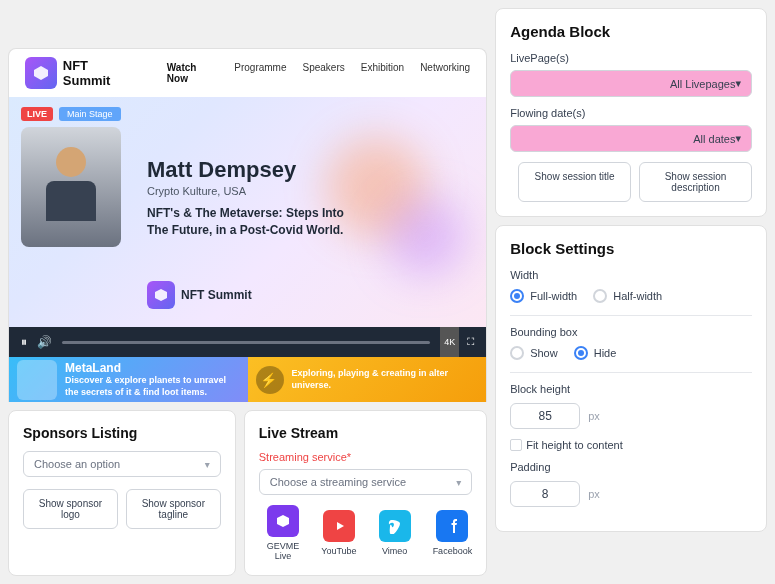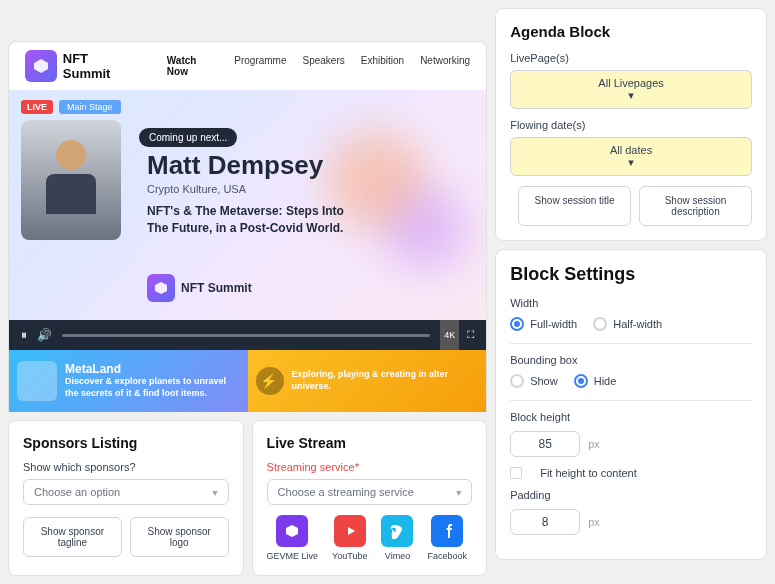--- a/index.html
+++ b/index.html
@@ -148,21 +148,21 @@
       background: #374151;
       border-radius: 8px 8px 0 0;
       margin: 0 auto;
     }
     .speaker-info {
       position: absolute;
       top: 60px;
       left: 138px;
     }
     .speaker-name {
-      font-size: 26px;
+      font-size: 22px;
       font-weight: 800;
       color: #1f2937;
       line-height: 1.2;
     }
     .speaker-org {
       font-size: 11px;
       color: #4b5563;
       margin-top: 2px;
     }
     .speaker-talk {
@@ -253,21 +253,21 @@
       color: white;
       font-size: 10px;
       display: flex;
       align-items: center;
       gap: 8px;
     }
 
     
     .banner-ads {
       display: flex;
-      height: 62px;
+      height: 45px;
       border-left: 1px solid #e0e0e0;
       border-right: 1px solid #e0e0e0;
     }
     .banner-left {
       flex: 1;
       background: linear-gradient(135deg, #38bdf8, #818cf8);
       display: flex;
       align-items: center;
       padding: 8px;
       gap: 8px;
@@ -387,20 +387,21 @@
       gap: 14px;
       margin-top: 10px;
       align-items: center;
     }
     .stream-icon-item {
       display: flex;
       flex-direction: column;
       align-items: center;
       gap: 4px;
       cursor: pointer;
+      margin-left: 8px;
     }
     .stream-icon-circle {
       width: 32px;
       height: 32px;
       border-radius: 6px;
       display: flex;
       align-items: center;
       justify-content: center;
       font-size: 16px;
     }
@@ -437,25 +438,24 @@
     }
     .settings-select {
       width: 100%;
       border: 1px solid #d1d5db;
       border-radius: 6px;
       padding: 6px 10px;
       font-size: 11px;
       color: #374151;
       display: flex;
       align-items: center;
-      justify-content: center;
+      justify-content: flex-end;
       cursor: pointer;
-      background: #fef9c3;
+      background: #f9a8d4;
       margin-bottom: 10px;
-      flex-direction: column;
     }
     .btn-group {
       display: flex;
       gap: 8px;
       margin-top: 4px;
       padding-left: 8px;
     }
     .settings-btn {
       flex: 1;
       border: 1px solid #d1d5db;
@@ -463,21 +463,21 @@
       padding: 8px 6px;
       font-size: 10px;
       text-align: center;
       cursor: pointer;
       background: white;
       color: #374151;
     }
 
     
     .section-title {
-      font-size: 18px;
+      font-size: 15px;
       font-weight: 700;
       color: #111;
       margin-bottom: 12px;
     }
     .field-label {
       font-size: 11px;
       color: #374151;
       margin-bottom: 8px;
       font-weight: 500;
     }
@@ -534,21 +534,21 @@
       color: #374151;
       text-align: center;
     }
     .unit-label {
       font-size: 11px;
       color: #9ca3af;
     }
     .checkbox-row {
       display: flex;
       align-items: center;
-      gap: 18px;
+      gap: 4px;
       margin-bottom: 10px;
     }
     .checkbox-box {
       width: 12px;
       height: 12px;
       border: 1px solid #d1d5db;
       border-radius: 2px;
       background: white;
     }
     .checkbox-label {
@@ -579,21 +579,20 @@
     </div>
   </div>
 
   <div class="video-area">
     <div class="blob1"></div>
     <div class="blob2"></div>
     <div class="live-badge">
       <span class="badge-live">LIVE</span>
       <span class="badge-stage">Main Stage</span>
     </div>
-    <div class="coming-up-bubble">Coming up next...</div>
     <div class="speaker-photo">
       <div class="speaker-photo-inner">
         <div class="person-shape">
           <div class="person-head"></div>
           <div class="person-body"></div>
         </div>
       </div>
     </div>
     <div class="speaker-info">
       <div class="speaker-name">Matt Dempsey</div>
@@ -633,28 +632,27 @@
     <div class="banner-right">
       <div class="banner-icon">⚡</div>
       <div class="banner-text">Exploring, playing &amp; creating in alter universe.</div>
     </div>
   </div>
 
   <div class="bottom-cards">
 
     <div class="card">
       <div class="card-title">Sponsors Listing</div>
-      <div class="card-label">Show which sponsors?</div>
       <div class="select-box">
         <span>Choose an option</span>
         <span class="select-arrow">▾</span>
       </div>
       <div class="toggle-row">
+        <div class="toggle-btn">Show sponsor logo</div>
         <div class="toggle-btn">Show sponsor tagline</div>
-        <div class="toggle-btn">Show sponsor logo</div>
       </div>
     </div>
 
     <div class="card">
       <div class="card-title">Live Stream</div>
       <div class="streaming-label">
         <span>Streaming service</span><span style="color:#ef4444">*</span>
       </div>
       <div class="select-box">
         <span>Choose a streaming service</span>

